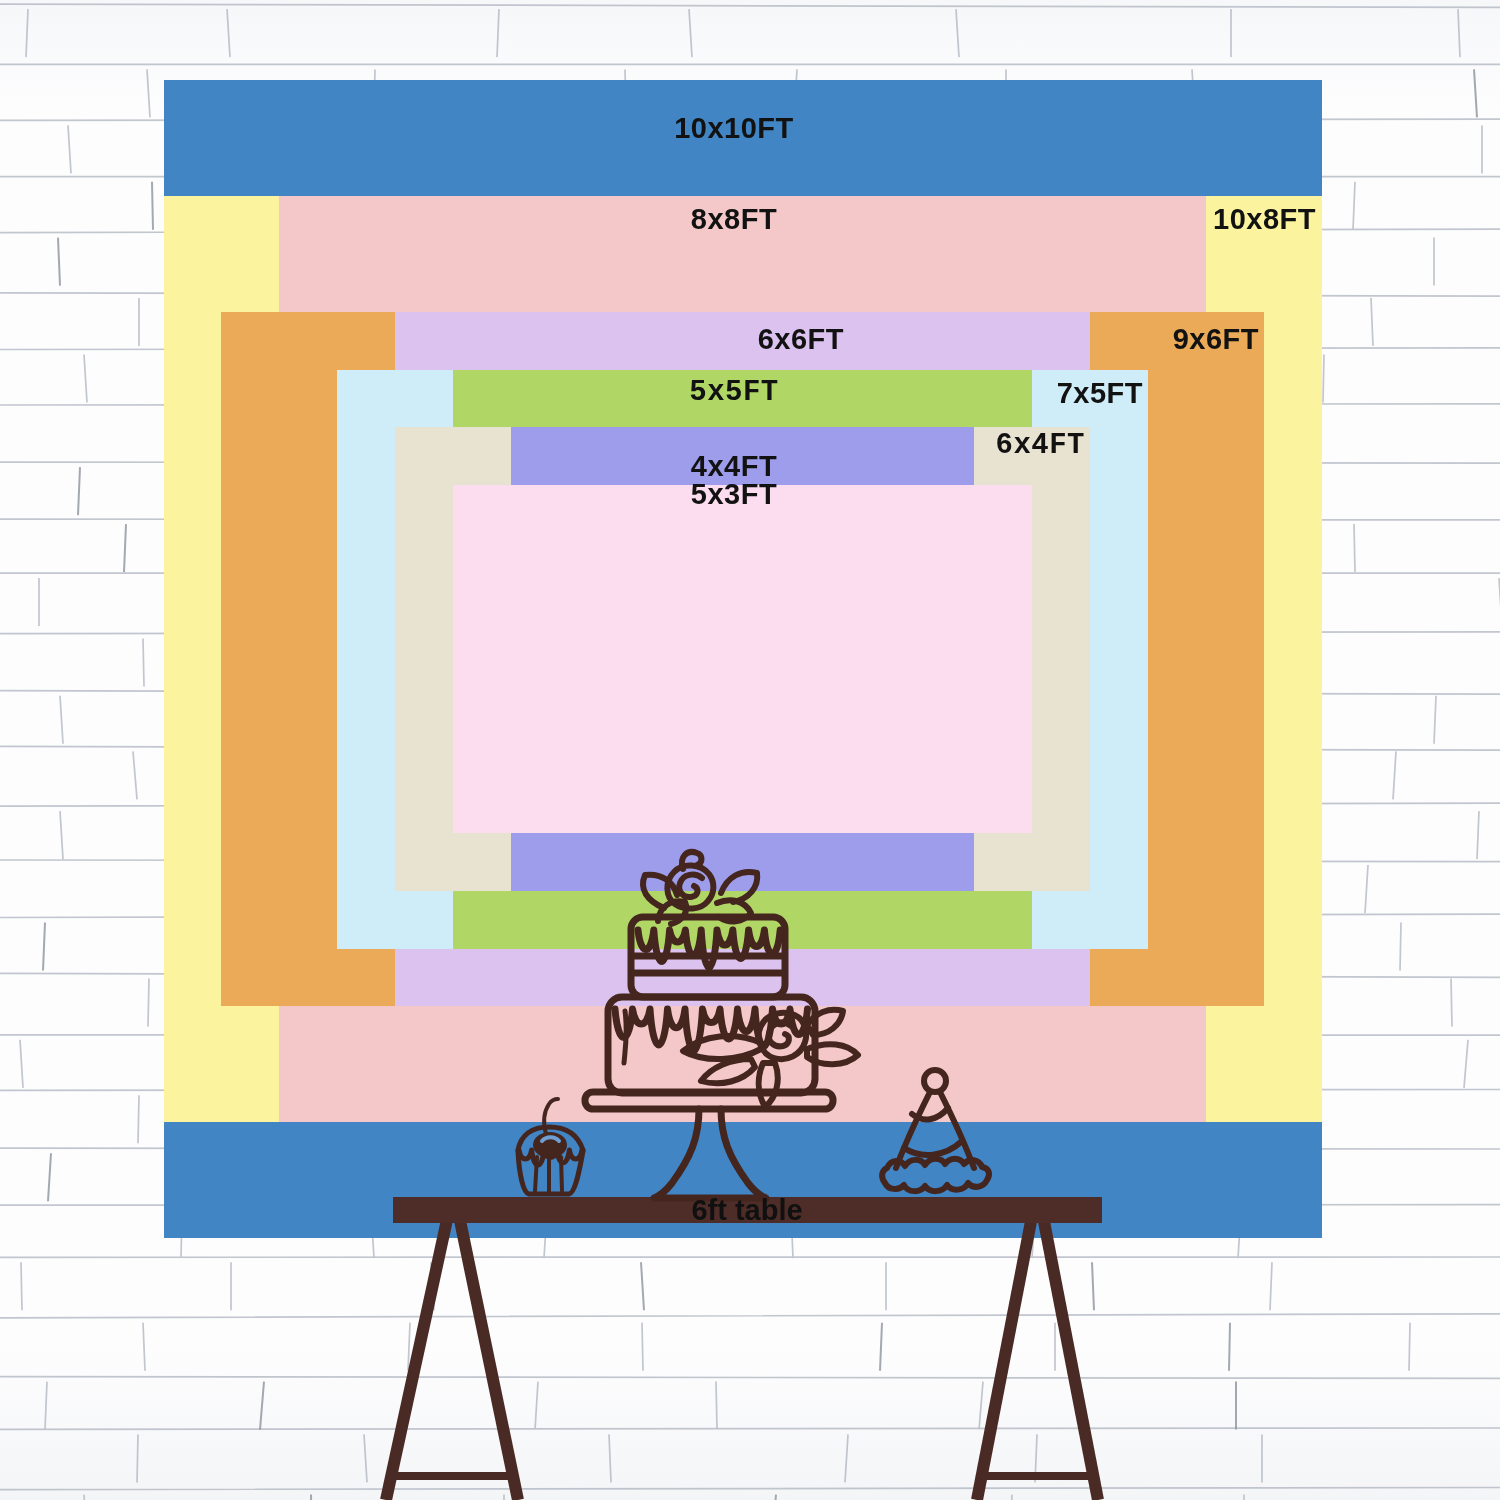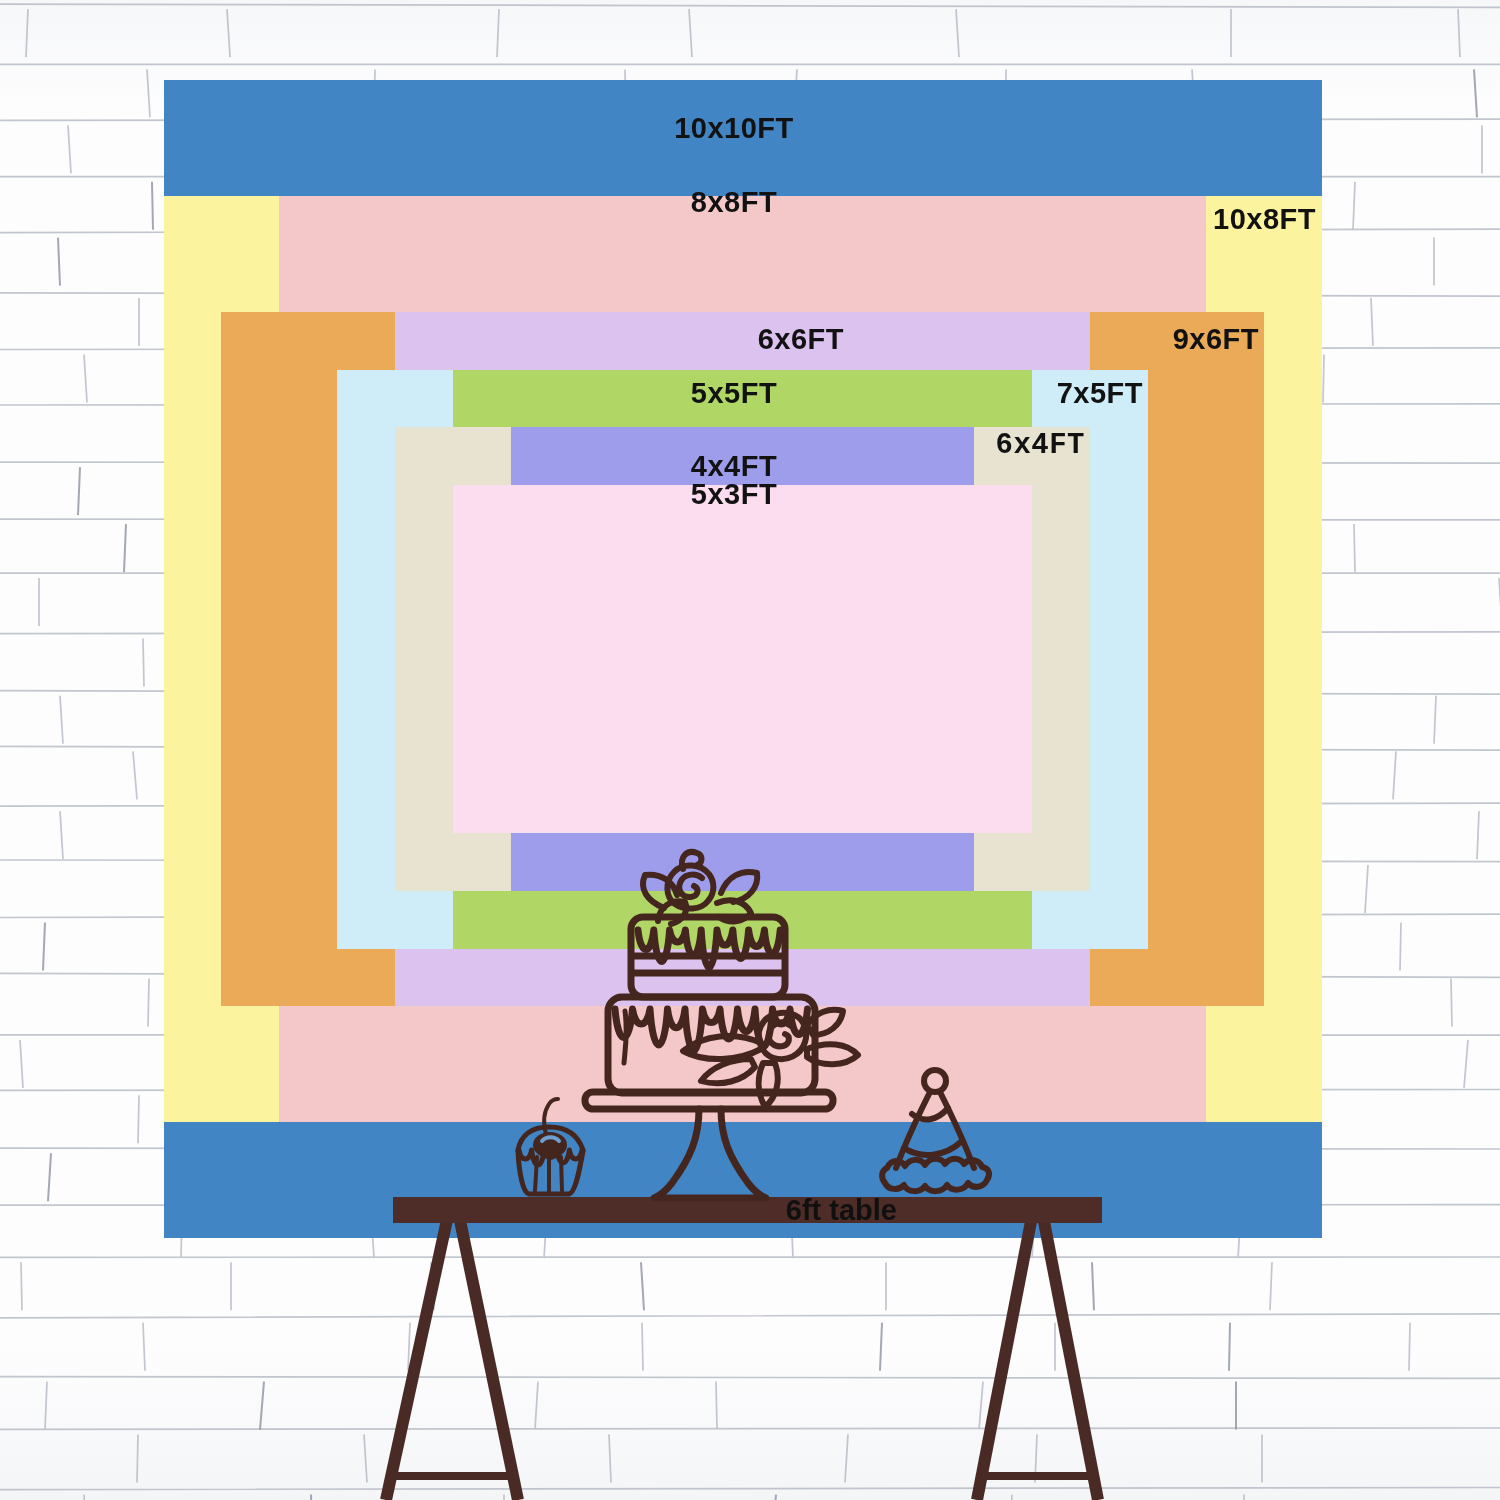--- a/index.html
+++ b/index.html
@@ -10,47 +10,47 @@
   svg.wall{position:absolute;left:0;top:0;z-index:0;}
   .layer{position:absolute;}
   .size-label{position:absolute;z-index:30;height:36px;line-height:36px;
               font-size:29px;font-weight:700;letter-spacing:.5px;color:#121212;
               white-space:nowrap;}
   .size-label.center{width:220px;text-align:center;}
   .size-label.right{text-align:right;}
   svg.decor{position:absolute;left:0;top:0;z-index:20;pointer-events:none;}
   .table-label{position:absolute;z-index:31;height:36px;line-height:36px;
                font-size:29px;font-weight:700;color:#101010;width:300px;
-               text-align:right;left:597px;top:1192px;}
+               text-align:center;left:597px;top:1192px;}
 </style>
 </head>
 <body>
 
 <div class="stage">
 
   <svg class="wall" width="1500" height="1500">
     <path fill="none" stroke="#aeb3bd" stroke-width="1.7" opacity="0.75" d="M0,4.1 L1500,7.4 M28,9.1 L26,57.1 M227,9.1 L230,57.1 M499,9.1 L497,57.1 M689,9.1 L692,57.1 M956,9.1 L959,57.1 M1231,9.1 L1231,57.1 M1458,9.1 L1460,57.1 M0,64.4 L1500,64.3 M147,69.4 L150,117.4 M375,69.4 L374,117.4 M625,69.4 L626,117.4 M797,69.4 L794,117.4 M1006,69.4 L1006,117.4 M1192,69.4 L1195,117.4 M0,120.4 L1500,119.2 M68,125.4 L71,173.4 M315,125.4 L315,173.4 M690,125.4 L691,173.4 M935,125.4 L936,173.4 M1203,125.4 L1203,173.4 M1482,125.4 L1482,173.4 M0,176.7 L1500,176.7 M377,181.7 L380,229.7 M638,181.7 L638,229.7 M1075,181.7 L1078,229.7 M1355,181.7 L1353,229.7 M0,232.6 L1500,229.2 M541,237.6 L544,285.6 M750,237.6 L754,285.6 M1019,237.6 L1021,285.6 M1434,237.6 L1434,285.6 M0,292.9 L1500,296.2 M139,297.9 L139,345.9 M426,297.9 L426,345.9 M867,297.9 L868,345.9 M1129,297.9 L1129,345.9 M1371,297.9 L1373,345.9 M0,349.5 L1500,347.9 M84,354.5 L87,402.5 M363,354.5 L364,402.5 M575,354.5 L572,402.5 M1324,354.5 L1323,402.5 M0,405.0 L1500,403.8 M175,410.0 L171,458.0 M364,410.0 L365,458.0 M786,410.0 L785,458.0 M1003,410.0 L1000,458.0 M1264,410.0 L1261,458.0 M0,462.1 L1500,463.1 M337,467.1 L336,515.1 M548,467.1 L548,515.1 M1044,467.1 L1042,515.1 M0,519.1 L1500,519.9 M389,524.1 L390,572.1 M573,524.1 L573,572.1 M1124,524.1 L1127,572.1 M1354,524.1 L1355,572.1 M0,573.1 L1500,573.2 M39,578.1 L39,626.1 M595,578.1 L598,626.1 M959,578.1 L958,626.1 M1213,578.1 L1213,626.1 M1499,578.1 L1502,626.1 M0,633.6 L1500,631.8 M143,638.6 L144,686.6 M320,638.6 L319,686.6 M749,638.6 L749,686.6 M1002,638.6 L999,686.6 M0,690.7 L1500,694.2 M60,695.7 L63,743.7 M269,695.7 L273,743.7 M524,695.7 L520,743.7 M736,695.7 L733,743.7 M1436,695.7 L1434,743.7 M0,746.4 L1500,750.1 M133,751.4 L137,799.4 M590,751.4 L592,799.4 M764,751.4 L760,799.4 M987,751.4 L990,799.4 M1178,751.4 L1179,799.4 M1396,751.4 L1393,799.4 M0,806.1 L1500,803.2 M60,811.1 L63,859.1 M567,811.1 L568,859.1 M1002,811.1 L1000,859.1 M1270,811.1 L1269,859.1 M1479,811.1 L1477,859.1 M0,860.0 L1500,861.6 M172,865.0 L173,913.0 M680,865.0 L676,913.0 M951,865.0 L951,913.0 M1166,865.0 L1163,913.0 M1368,865.0 L1365,913.0 M0,917.5 L1500,914.2 M715,922.5 L715,970.5 M927,922.5 L931,970.5 M1170,922.5 L1171,970.5 M1401,922.5 L1400,970.5 M0,973.4 L1500,977.3 M149,978.4 L148,1026.4 M368,978.4 L370,1026.4 M642,978.4 L642,1026.4 M1064,978.4 L1062,1026.4 M1451,978.4 L1452,1026.4 M0,1034.9 L1500,1035.2 M20,1039.9 L23,1087.9 M307,1039.9 L306,1087.9 M795,1039.9 L799,1087.9 M1468,1039.9 L1464,1087.9 M0,1090.3 L1500,1089.5 M139,1095.3 L138,1143.3 M331,1095.3 L333,1143.3 M563,1095.3 L566,1143.3 M759,1095.3 L756,1143.3 M1041,1095.3 L1044,1143.3 M1268,1095.3 L1266,1143.3 M0,1148.2 L1500,1149.0 M222,1153.2 L219,1201.2 M504,1153.2 L504,1201.2 M741,1153.2 L740,1201.2 M1018,1153.2 L1017,1201.2 M0,1205.1 L1500,1204.7 M182,1210.1 L181,1258.1 M371,1210.1 L374,1258.1 M547,1210.1 L544,1258.1 M791,1210.1 L793,1258.1 M1035,1210.1 L1032,1258.1 M1241,1210.1 L1238,1258.1 M0,1257.3 L1500,1257.0 M21,1262.3 L22,1310.3 M231,1262.3 L231,1310.3 M431,1262.3 L434,1310.3 M886,1262.3 L886,1310.3 M1272,1262.3 L1270,1310.3 M0,1317.8 L1500,1313.8 M143,1322.8 L145,1370.8 M410,1322.8 L408,1370.8 M642,1322.8 L643,1370.8 M1055,1322.8 L1055,1370.8 M1410,1322.8 L1409,1370.8 M0,1376.6 L1500,1378.4 M47,1381.6 L45,1429.6 M538,1381.6 L535,1429.6 M716,1381.6 L717,1429.6 M983,1381.6 L979,1429.6 M0,1429.4 L1500,1428.0 M138,1434.4 L137,1482.4 M364,1434.4 L367,1482.4 M609,1434.4 L611,1482.4 M848,1434.4 L845,1482.4 M1037,1434.4 L1035,1482.4 M1262,1434.4 L1262,1482.4 M0,1489.6 L1500,1487.5 M84,1494.6 L87,1542.6 M504,1494.6 L504,1542.6 M1012,1494.6 L1010,1542.6 M1244,1494.6 L1244,1542.6 "></path>
     <path fill="none" stroke="#8c929e" stroke-width="2" opacity="0.8" d="M1474,69.4 L1477,117.4 M513,125.4 L516,173.4 M152,181.7 L153,229.7 M882,181.7 L885,229.7 M58,237.6 L60,285.6 M273,237.6 L270,285.6 M1250,237.6 L1249,285.6 M681,297.9 L681,345.9 M862,354.5 L866,402.5 M1043,354.5 L1040,402.5 M546,410.0 L543,458.0 M80,467.1 L78,515.1 M771,467.1 L768,515.1 M1277,467.1 L1274,515.1 M126,524.1 L124,572.1 M836,524.1 L840,572.1 M324,578.1 L321,626.1 M783,578.1 L780,626.1 M521,638.6 L522,686.6 M1225,638.6 L1226,686.6 M1017,695.7 L1019,743.7 M1261,695.7 L1262,743.7 M418,751.4 L422,799.4 M309,811.1 L313,859.1 M769,811.1 L773,859.1 M421,865.0 L423,913.0 M45,922.5 L43,970.5 M257,922.5 L261,970.5 M477,922.5 L475,970.5 M872,978.4 L870,1026.4 M1256,978.4 L1255,1026.4 M512,1039.9 L513,1087.9 M985,1039.9 L982,1087.9 M1183,1039.9 L1180,1087.9 M51,1153.2 L48,1201.2 M1302,1153.2 L1305,1201.2 M641,1262.3 L644,1310.3 M1092,1262.3 L1094,1310.3 M882,1322.8 L880,1370.8 M1230,1322.8 L1229,1370.8 M264,1381.6 L260,1429.6 M1236,1381.6 L1236,1429.6 M311,1494.6 L312,1542.6 M776,1494.6 L772,1542.6 "></path>
   </svg>
 
   <div id="layers">
       <div class="layer" style="left: 163.5px; top: 80px; width: 1158px; height: 1158px; background: rgb(66, 133, 197); z-index: 1;"></div>
       <div class="size-label center" style="left: 624px; top: 110px;">10x10FT</div>
       <div class="layer" style="left: 163.5px; top: 195.8px; width: 1158px; height: 926.4px; background: rgb(251, 243, 157); z-index: 2;"></div>
       <div class="size-label right" style="right: 184px; top: 201px;">10x8FT</div>
       <div class="layer" style="left: 279.3px; top: 195.8px; width: 926.4px; height: 926.4px; background: rgb(244, 200, 201); z-index: 3;"></div>
-      <div class="size-label center" style="left: 624px; top: 184px;">8x8FT</div>
+      <div class="size-label center" style="left: 624px; top: 201px;">8x8FT</div>
       <div class="layer" style="left: 221.4px; top: 311.6px; width: 1042.2px; height: 694.8px; background: rgb(234, 170, 88); z-index: 4;"></div>
       <div class="size-label right" style="right: 241px; top: 321px;">9x6FT</div>
       <div class="layer" style="left: 395.1px; top: 311.6px; width: 694.8px; height: 694.8px; background: rgb(220, 194, 239); z-index: 5;"></div>
       <div class="size-label center" style="left: 624px; top: 321px; text-align: right;">6x6FT</div>
       <div class="layer" style="left: 337.2px; top: 369.5px; width: 810.6px; height: 579px; background: rgb(207, 237, 248); z-index: 6;"></div>
       <div class="size-label right" style="right: 357px; top: 375px; text-align: center;">7x5FT</div>
       <div class="layer" style="left: 453px; top: 369.5px; width: 579px; height: 579px; background: rgb(176, 215, 101); z-index: 7;"></div>
-      <div class="size-label center" style="left: 624px; top: 375px;">5x5FT</div>
+      <div class="size-label center" style="left: 624px; top: 375px; font-family: Liberation Mono, monospace;">5x5FT</div>
       <div class="layer" style="left: 395.1px; top: 427.4px; width: 694.8px; height: 463.2px; background: rgb(232, 226, 208); z-index: 8;"></div>
       <div class="size-label right" style="right: 415px; top: 428px; font-family: Liberation Mono, monospace;">6x4FT</div>
       <div class="layer" style="left: 510.9px; top: 427.4px; width: 463.2px; height: 463.2px; background: rgb(157, 157, 236); z-index: 9;"></div>
       <div class="size-label center" style="left: 624px; top: 448px;">4x4FT</div>
       <div class="layer" style="left: 453px; top: 485.3px; width: 579px; height: 347.4px; background: rgb(252, 220, 239); z-index: 10;"></div>
       <div class="size-label center" style="left: 624px; top: 476px;">5x3FT</div>
     </div>
 
   <svg class="decor" width="1500" height="1500" viewBox="0 0 1500 1500">
     <g stroke="#4a2a25" stroke-width="12">

